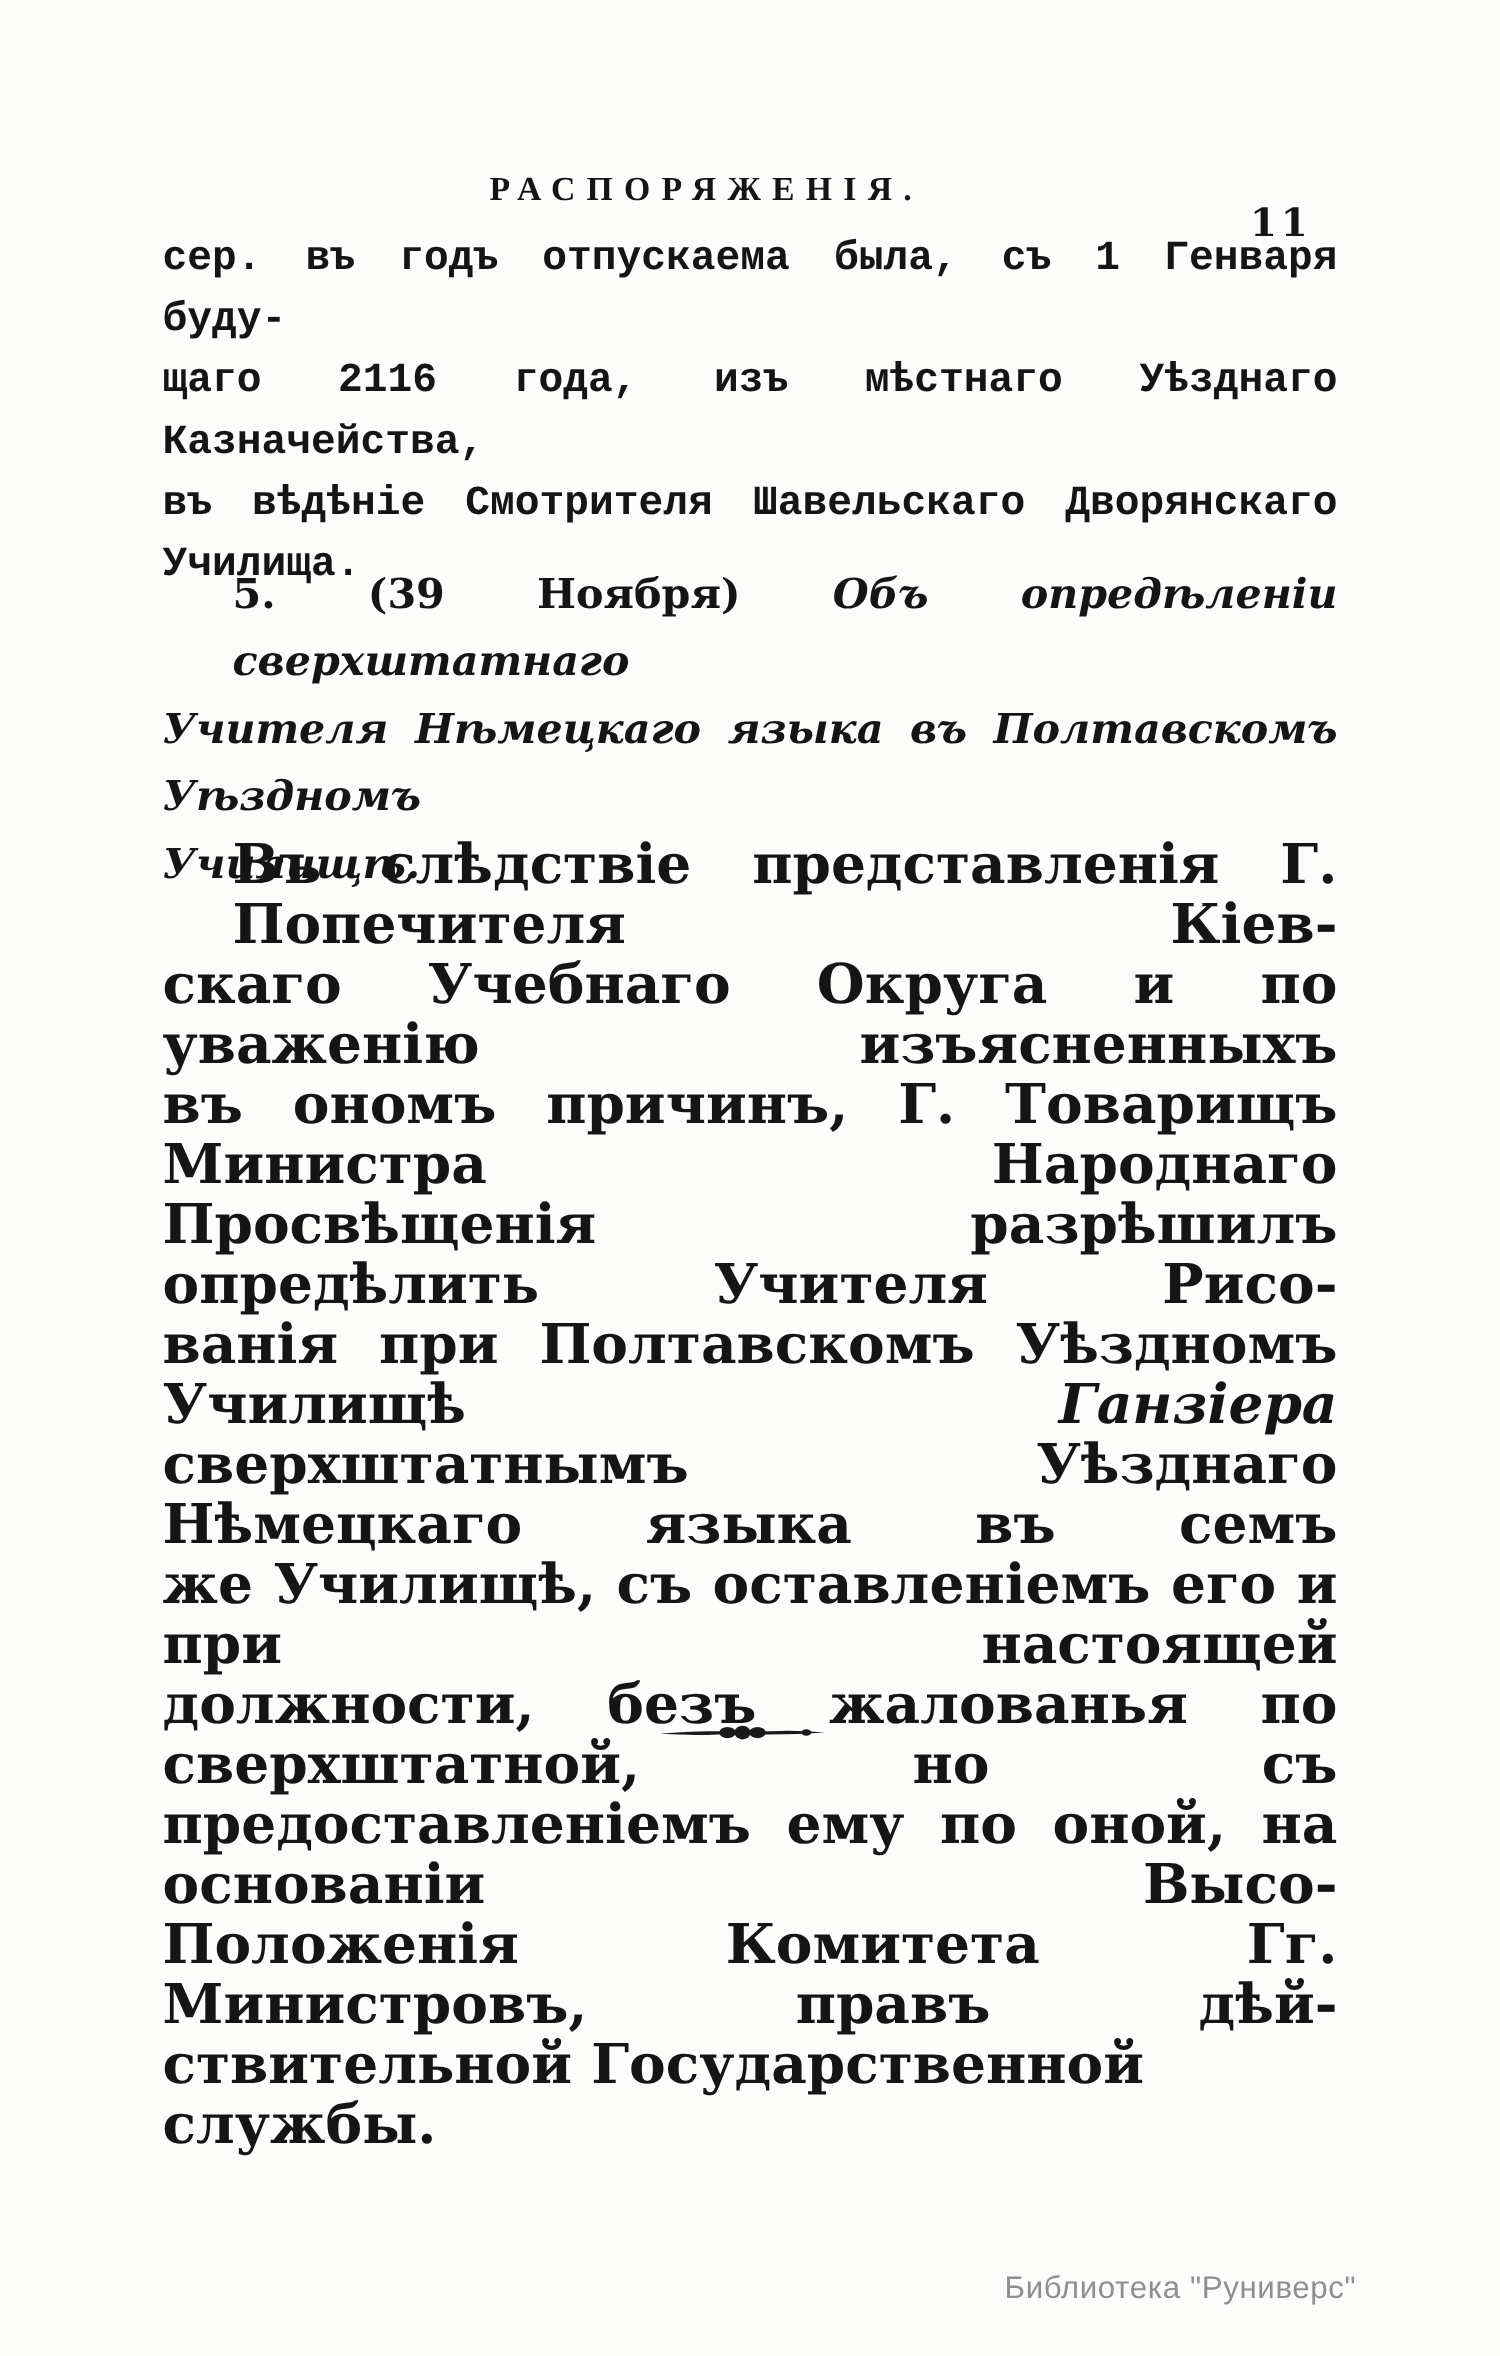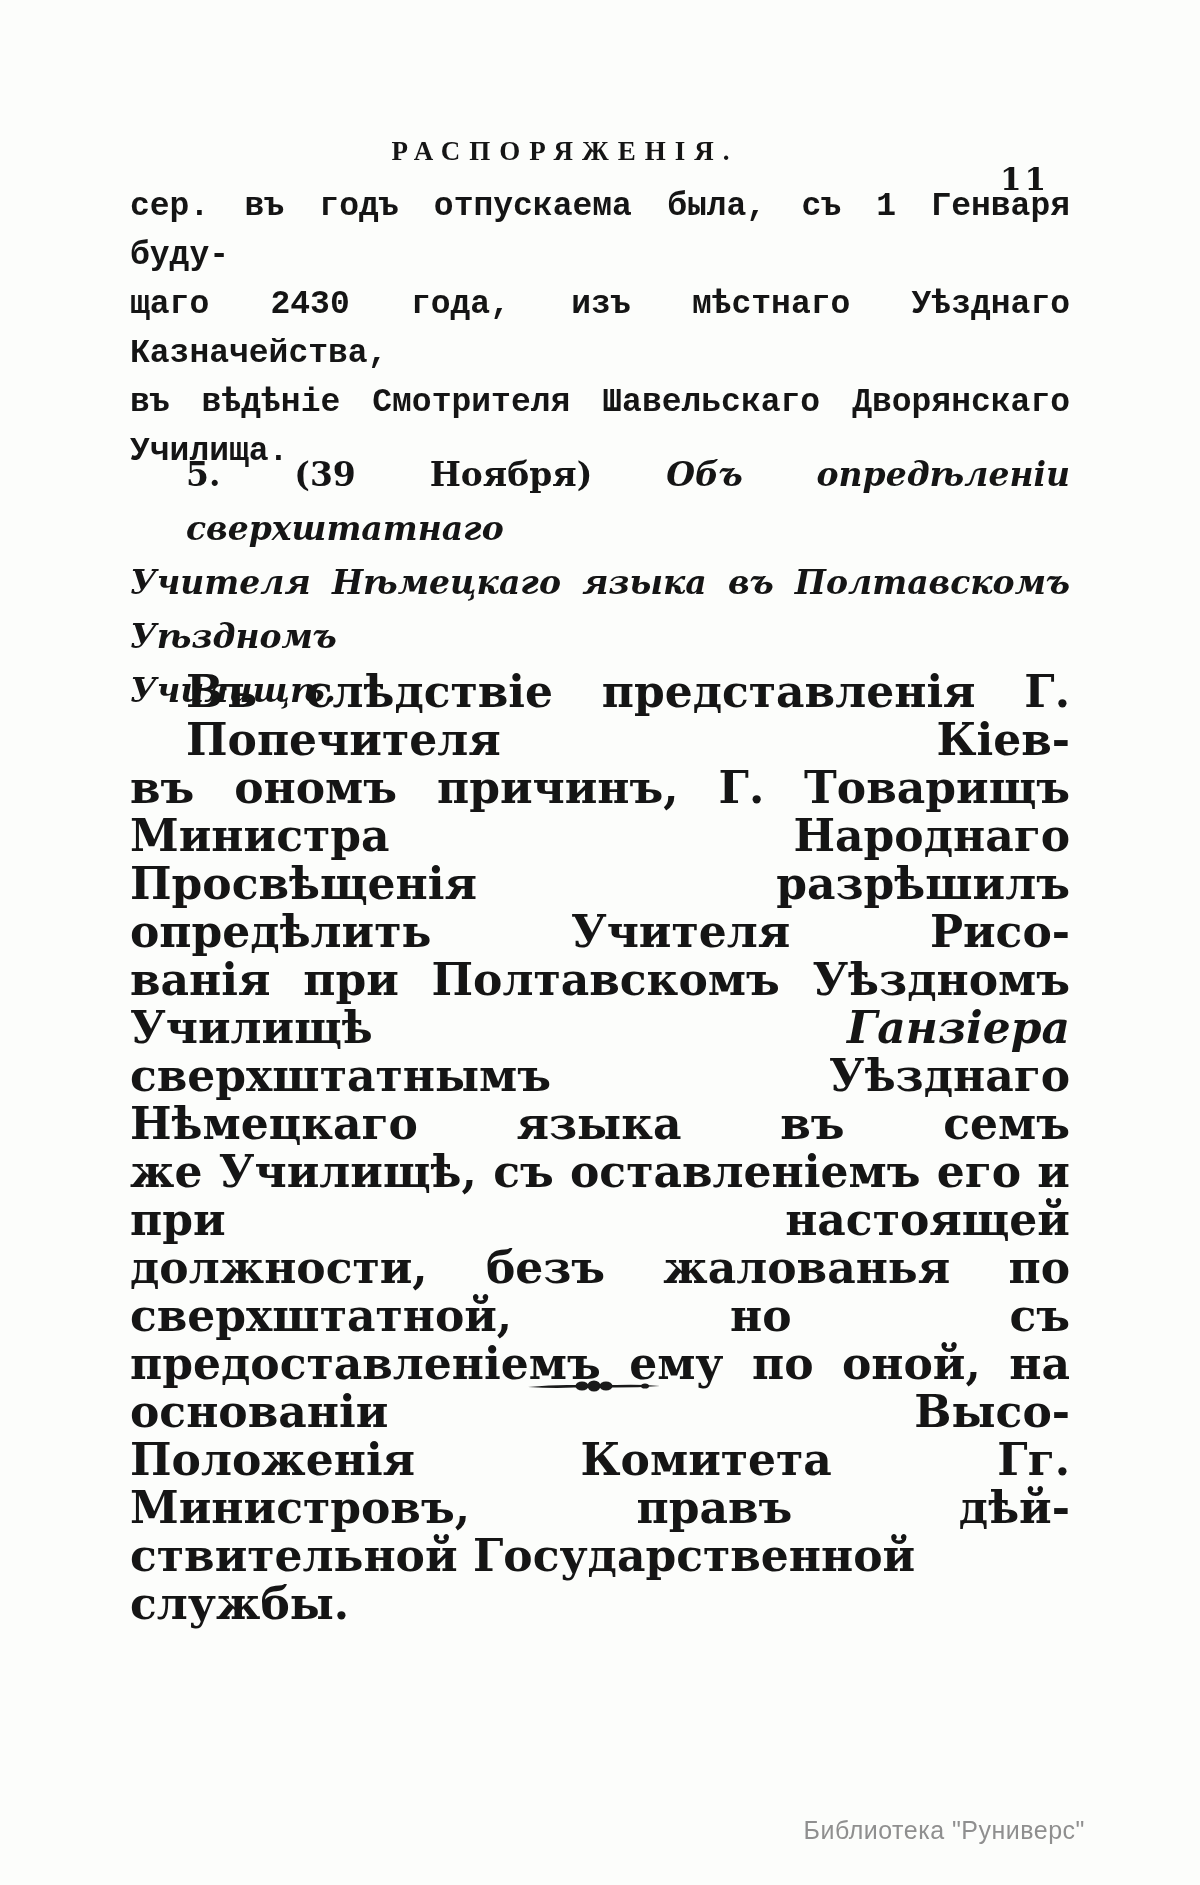--- a/index.html
+++ b/index.html
@@ -50,36 +50,37 @@
 <body>
 
 <div class="page">
 
   <div class="header-title">РАСПОРЯЖЕНІЯ.</div>
 
   <div class="page-number">11</div>
 
   <div class="para p-continuation">
     <div class="line jline">сер. въ годъ отпускаема была, съ 1 Генваря буду-</div>
-    <div class="line jline">щаго 2430 года, изъ мѣстнаго Уѣзднаго Казначейства,</div>
+    <div class="line jline">щаго 2116 года, изъ мѣстнаго Уѣзднаго Казначейства,</div>
     <div class="line jline">въ вѣдѣніе Смотрителя Шавельскаго Дворянскаго</div>
     <div class="line lline">Училища.</div>
   </div>
 
   <div class="para p-heading">
     <div class="line jline indent">
       <span>5. (39 Ноября)</span>
       <span class="ital">Объ опредѣленіи сверхштатнаго</span>
     </div>
     <div class="line jline ital">Учителя Нѣмецкаго языка въ Полтавскомъ Уѣздномъ</div>
     <div class="line lline ital">Училищѣ.</div>
   </div>
 
   <div class="para p-body">
     <div class="line jline indent">Въ слѣдствіе представленія Г. Попечителя Кіев-</div>
+    <div class="line jline">скаго Учебнаго Округа и по уваженію изъясненныхъ</div>
     <div class="line jline">въ ономъ причинъ, Г. Товарищъ Министра Народнаго</div>
     <div class="line jline">Просвѣщенія разрѣшилъ опредѣлить Учителя Рисо-</div>
     <div class="line jline">
       <span>ванія при Полтавскомъ Уѣздномъ Училищѣ</span>
       <span class="ital">Ганзіера</span>
     </div>
     <div class="line jline">сверхштатнымъ Уѣзднаго Нѣмецкаго языка въ семъ</div>
     <div class="line jline">же Училищѣ, съ оставленіемъ его  и при настоящей</div>
     <div class="line jline">должности, безъ жалованья по сверхштатной, но съ</div>
     <div class="line jline">предоставленіемъ ему по оной, на основаніи Высо-</div>

